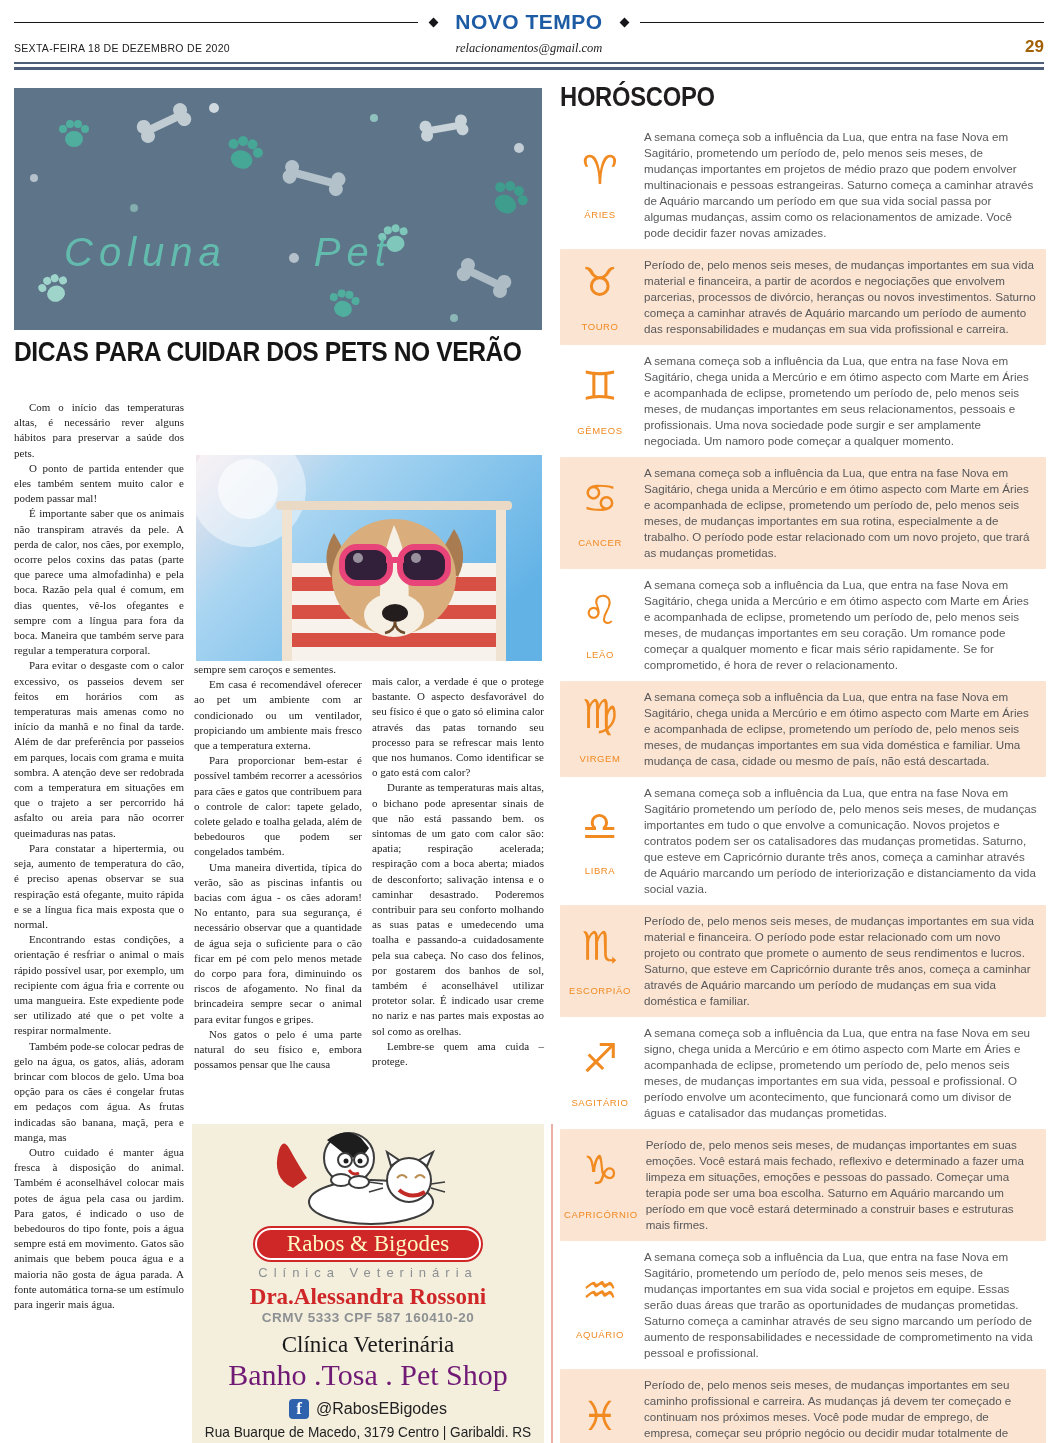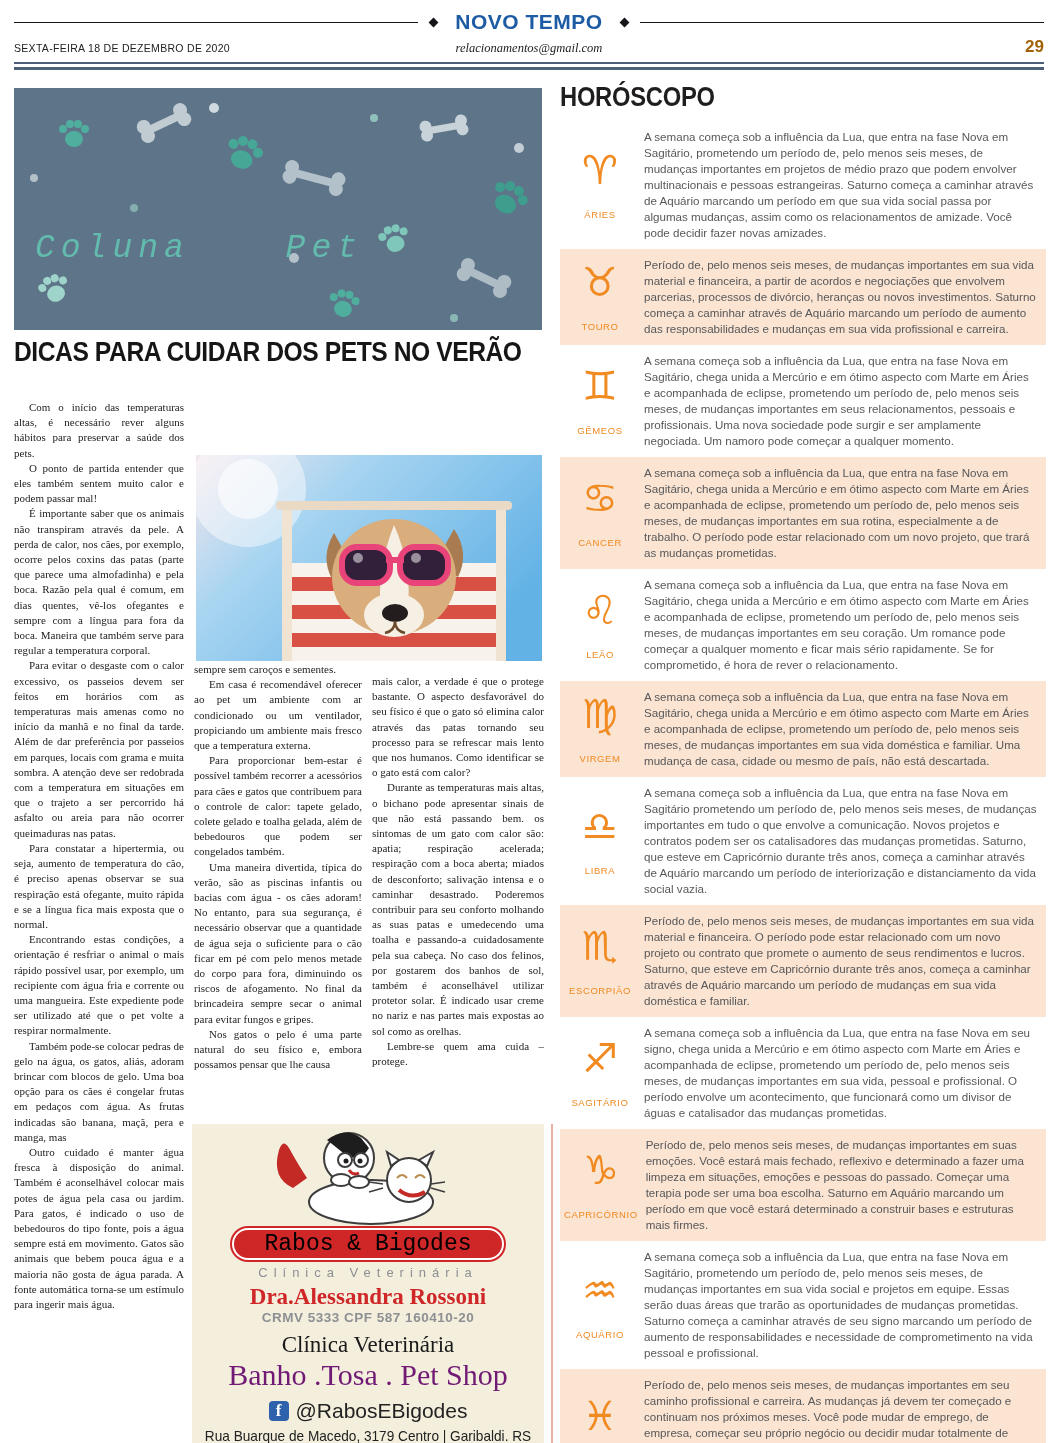--- a/index.html
+++ b/index.html
@@ -15,53 +15,53 @@
   .masthead{color:#1d5ca4;font-weight:bold;font-size:21px;letter-spacing:.5px;padding:0 6px;white-space:nowrap;}
   .meta-row{display:grid;grid-template-columns:1fr auto 1fr;align-items:baseline;margin-top:3px;}
   .pdate{font-size:10.5px;color:#222;letter-spacing:.3px;}
   .pemail{font-family:"Liberation Serif",serif;font-style:italic;font-size:12.5px;text-align:center;color:#222;}
   .pnum{text-align:right;font-weight:bold;font-size:17px;color:#a16207;}
   .double-rule{margin-top:5px;border-top:2px solid #4d5e79;border-bottom:3px solid #4d5e79;height:3px;}
   
   .banner{position:absolute;left:14px;top:88px;width:528px;height:242px;background:#5d7489;overflow:hidden;}
   .banner svg{position:absolute;inset:0;}
   .banner-title{
-    position:absolute;left:21px;top:142px;font-family:Liberation Mono, monospace;font-style:italic;
-    font-size:33px;color:#64c2b2;letter-spacing:6px;word-spacing:70px;opacity:.92;white-space:nowrap;
+    position:absolute;left:50px;top:142px;font-family:Liberation Sans, sans-serif;font-style:italic;
+    font-size:40px;color:#64c2b2;letter-spacing:6px;word-spacing:70px;opacity:.92;white-space:nowrap;
   }
   
   .headline{
     position:absolute;left:14px;top:336px;font-size:28px;font-weight:800;color:#161616;
     letter-spacing:-.5px;transform:scaleX(.88);transform-origin:left;white-space:nowrap;
   }
   
   .article{position:absolute;left:14px;top:400px;width:530px;font-family:"Liberation Serif",serif;
     font-size:11px;line-height:15.2px;color:#1d1d1d;}
   .acol{position:absolute;top:0;}
   .col-1{left:0;width:170px;}
   .col-2{left:180px;top:262px;width:168px;}
   .col-3{left:358px;top:262px;width:172px;margin-top:12px;}
   .acol p{margin:0;text-indent:15px;text-align:justify;}
   .col-2 p:first-of-type,.col-3 p:first-of-type{text-indent:0;}
   
   .photo{position:absolute;left:196px;top:455px;width:346px;height:206px;overflow:hidden;}
   
   .ad{position:absolute;left:192px;top:1124px;width:352px;height:319px;background:#f4eedd;text-align:center;overflow:hidden;}
   .ad-illust{margin-top:4px;}
-  .ad-logo{display:inline-block;background:#cf2628;color:#000000;font-family:Liberation Mono, monospace;
+  .ad-logo{display:inline-block;background:#cf2628;color:#fef9c3;font-family:Liberation Serif, serif;
     font-size:23px;border-radius:26px;padding:3px 32px;box-shadow:inset 0 0 0 2px #fff,0 0 0 2px #cf2628;margin-top:-2px;}
   .ad-sub{color:#8d9093;font-size:13px;letter-spacing:6px;margin-top:5px;}
   .ad-doctor{color:#cf2628;font-family:"Liberation Serif",serif;font-weight:bold;font-size:23px;margin-top:4px;}
   .ad-crmv{color:#8d9093;font-weight:bold;font-size:13.5px;letter-spacing:.5px;}
   .ad-clinic{font-family:"Liberation Serif",serif;font-size:23px;color:#1a1a1a;margin-top:7px;}
   .ad-services{font-family:"Liberation Serif",serif;font-size:30px;color:#701a75;}
   .ad-fb-row{display:flex;justify-content:center;align-items:center;gap:7px;margin-top:7px;}
   .fb-icon{width:20px;height:20px;background:#2e62ac;color:#fff;border-radius:4px;font-weight:bold;
     font-family:"Liberation Serif",serif;font-size:17px;line-height:20px;}
-  .ad-handle{font-size:21px;color:#222;}
+  .ad-handle{font-size:16px;color:#222;}
   .ad-addr{font-size:14.5px;color:#222;margin-top:5px;transform:scaleX(.94);}
   .ad-phone{font-size:14px;color:#222;margin-top:2px;transform:scaleX(.94);}
   .pink-divider{position:absolute;left:551px;top:1124px;width:2px;height:319px;background:#eab0a5;}
   
   .horoscope{position:absolute;left:560px;top:82px;width:486px;}
   .h-title{font-size:27px;font-weight:800;color:#1f1d1e;transform:scaleX(.88);transform-origin:left;
     letter-spacing:-.3px;margin:0 0 8px 0;}
   .sign-row{display:flex;align-items:center;padding:8px 8px 8px 4px;border-radius:1px;}
   .sign-row:nth-of-type(even){background:#fbe4d2;}
   .sign-badge{flex:0 0 72px;text-align:center;}

